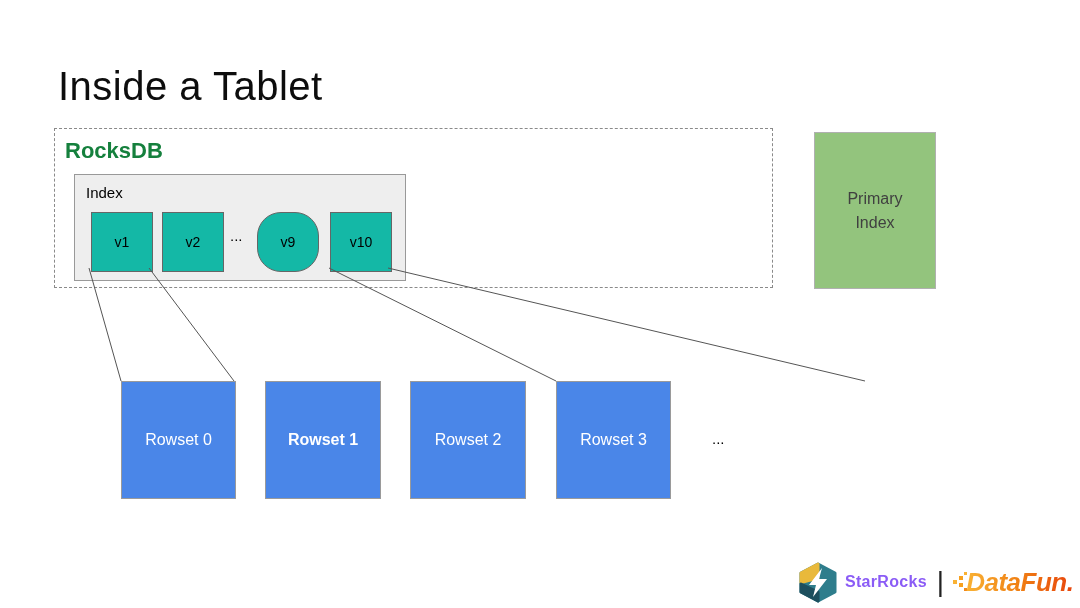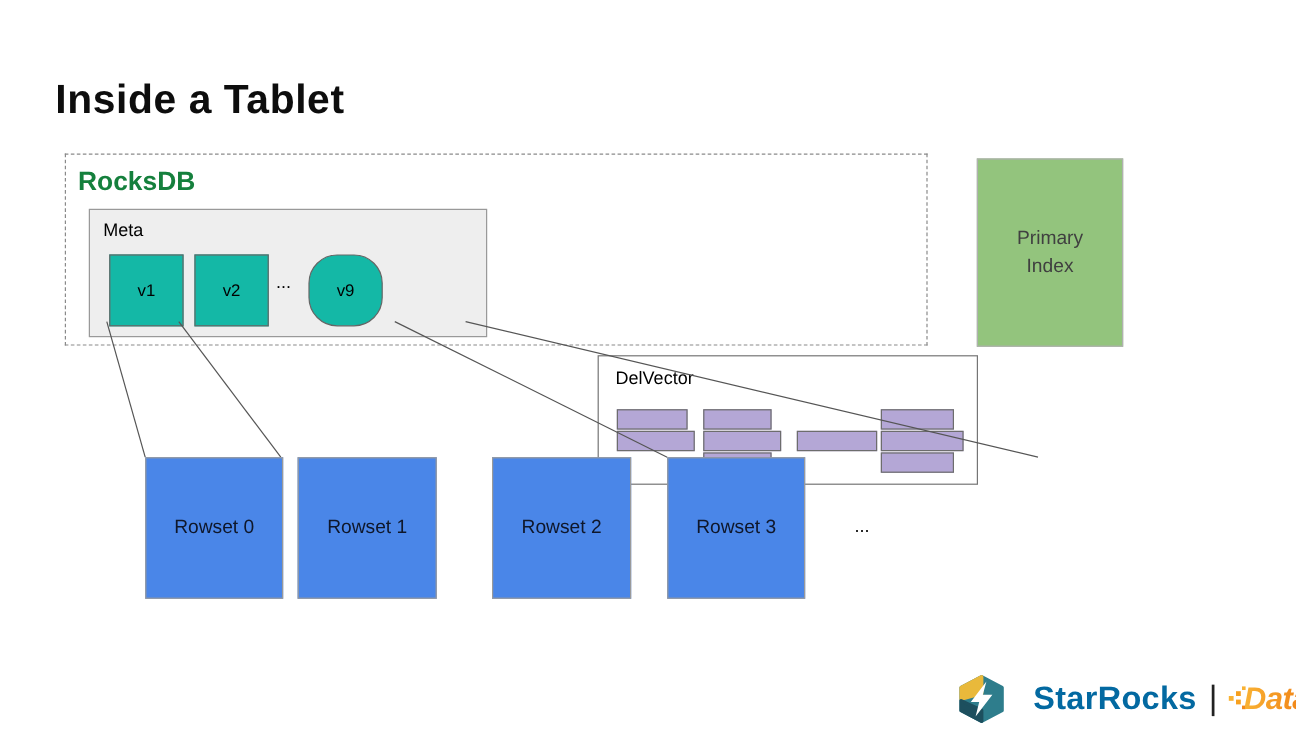--- a/index.html
+++ b/index.html
@@ -11,26 +11,25 @@
   .slide {
     position: relative;
     width: 1080px;
     height: 608px;
     background: #ffffff;
     overflow: hidden;
   }
   .abs { position: absolute; }
 
   .title {
-    left: 46px;
+    left: 58px;
     top: 64px;
-    font-size: 34px;
+    font-size: 40px;
     color: #0d0d0d;
     letter-spacing: 0.5px;
-    font-weight: bold;
   }
 
   
   .rocksdb {
     left: 54px;
     top: 128px;
     width: 717px;
     height: 158px;
     border: 1px dashed #8a8a8a;
     background: transparent;
@@ -133,24 +132,24 @@
   
   .rowset {
     top: 381px;
     height: 116px;
     background: #4a86e8;
     border: 1px solid #9a9a9a;
     display: flex;
     align-items: center;
     justify-content: center;
     font-size: 16px;
-    color: #0f172a;
+    color: #ffffff;
   }
   .rowset.r0 { left: 121px; width: 113px; }
-  .rowset.r1 { left: 248px; width: 114px; }
+  .rowset.r1 { left: 265px; width: 114px; font-weight: bold; }
   .rowset.r2 { left: 410px; width: 114px; }
   .rowset.r3 { left: 556px; width: 113px; }
   .rowset.rn { left: 753px; width: 112px; }
   .rowset-ellipsis {
     left: 712px;
     top: 430px;
     font-size: 15px;
     color: #000000;
   }
 
@@ -158,24 +157,24 @@
   .footer {
     left: 797px;
     top: 560px;
     width: 275px;
     height: 44px;
     display: flex;
     align-items: center;
   }
   .sr-logo { width: 42px; height: 41px; flex: 0 0 auto; }
   .sr-text {
-    margin-left: 22px;
-    font-size: 27px;
+    margin-left: 6px;
+    font-size: 16px;
     font-weight: bold;
-    color: #0369a1;
+    color: #8b5cf6;
     letter-spacing: 0.3px;
   }
   .brand-sep {
     margin: 0 8px 0 10px;
     font-size: 28px;
     font-weight: 300;
     color: #222222;
     line-height: 1;
   }
   .df-dots { width: 16px; height: 22px; margin-right: -2px; flex: 0 0 auto; }
@@ -194,42 +193,28 @@
 <body>
 
 <div class="slide">
 
   <div class="abs title">Inside a Tablet</div>
 
   <div class="abs rocksdb">
     <div class="abs rocksdb-label">RocksDB</div>
 
     <div class="abs meta">
-      <div class="abs meta-label">Meta</div>
+      <div class="abs meta-label">Index</div>
       <div class="abs vbox v1">v1</div>
       <div class="abs vbox v2">v2</div>
       <div class="abs meta-ellipsis">...</div>
       <div class="abs vbox v9">v9</div>
+      <div class="abs vbox v10">v10</div>
     </div>
 
-    <div class="abs delvector">
-      <div class="abs delvector-label">DelVector</div>
-
-      <div class="abs dvbar" style="left:15px; top:44px; width:57px;"></div>
-      <div class="abs dvbar" style="left:87px; top:44px; width:55px;"></div>
-      <div class="abs dvbar" style="left:235px; top:44px; width:59px;"></div>
-
-      <div class="abs dvbar" style="left:15px; top:62px; width:63px;"></div>
-      <div class="abs dvbar" style="left:87px; top:62px; width:63px;"></div>
-      <div class="abs dvbar" style="left:165px; top:62px; width:65px;"></div>
-      <div class="abs dvbar" style="left:235px; top:62px; width:67px;"></div>
-
-      <div class="abs dvbar" style="left:87px; top:80px; width:55px;"></div>
-      <div class="abs dvbar" style="left:235px; top:80px; width:59px;"></div>
-    </div>
   </div>
 
   <div class="abs primary-index">Primary Index</div>
 
   <svg class="abs connectors" viewBox="0 0 1080 608" xmlns="http://www.w3.org/2000/svg">
     <line x1="89" y1="268" x2="121" y2="381" stroke="#555555" stroke-width="1"></line>
     <line x1="149" y1="268" x2="234" y2="381" stroke="#555555" stroke-width="1"></line>
     <line x1="329" y1="268" x2="556" y2="381" stroke="#555555" stroke-width="1"></line>
     <line x1="388" y1="268" x2="865" y2="381" stroke="#555555" stroke-width="1"></line>
   </svg>

